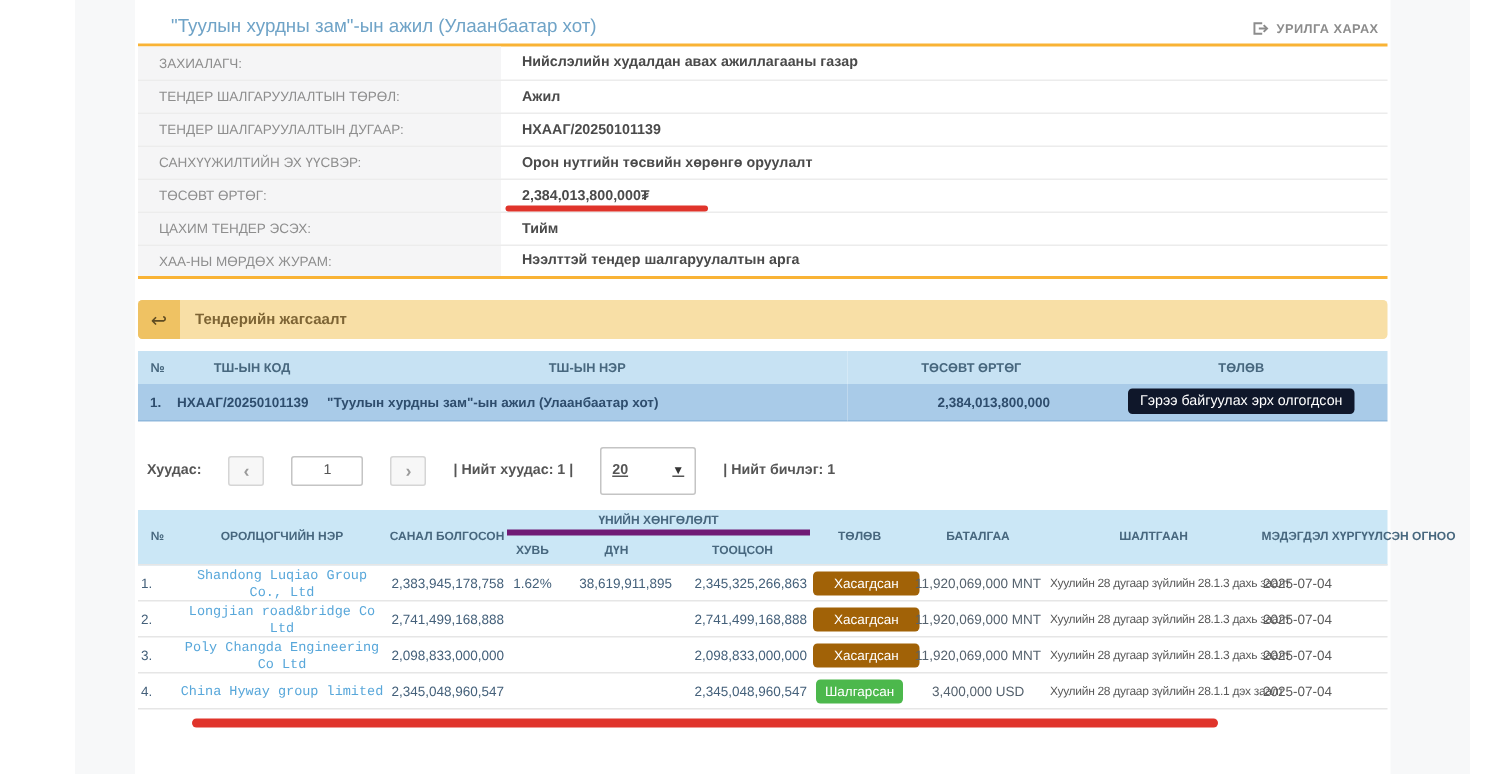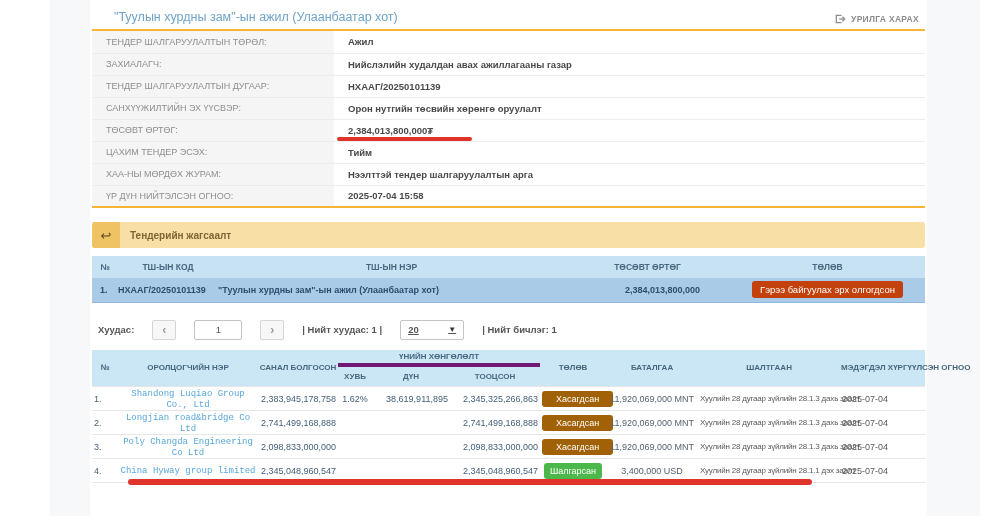--- a/index.html
+++ b/index.html
@@ -27,29 +27,29 @@
   
   table.tender { width:833px; margin:0 2px; border-collapse:collapse; table-layout:fixed; }
   table.tender th { background:#c7e2f3; color:#47677e; height:22px; font-size:8.5px; font-weight:bold; }
   table.tender td { background:#a9cbe8; height:24px; color:#2e4d6d; font-weight:bold; font-size:9px; border-bottom:1px solid #8fb8dc; }
   table.tender .c-no { width:26px; } .t-code { width:100px; } .t-budget { width:165px; } .t-status { width:195px; }
   table.tender td.no { padding-left:8px; }
   table.tender td.budget { text-align:right; padding-right:30px; }
   table.tender td.name { text-align:left; }
   table.tender th.name { text-align:center; }
   .badge { display:inline-block; color:#fff; border-radius:3px; padding:3px 8px; font-size:9.5px; font-weight:normal; white-space:nowrap; }
-  .badge.green { background:#c2410c; }
+  .badge.green { background:#0f172a; }
   .badge.pink { background:#a16207; padding:3px 14px; font-size:9px; }
   .badge.green.sm { padding:3px 6px; font-size:9px; background:#4cb84c; }
 
   
   .pagination { margin:17px 2px 0 8px; display:flex; align-items:center; gap:18px; font-size:9.5px; color:#555; font-weight:bold; }
   .pg-btn { width:24px; height:20px; border:1px solid #d5d5d5; background:#f7f7f7; color:#9a9a9a; display:flex; align-items:center; justify-content:center; border-radius:2px; font-size:12px; cursor:pointer; }
   .pg-input { width:48px; height:20px; border:1px solid #c4c4c4; border-radius:2px; text-align:center; font-size:9.5px; color:#555; font-family:"Liberation Sans", sans-serif; }
-  .pg-select { width:64px; height:20px; border:1px solid #c4c4c4; border-radius:2px; display:flex; align-items:center; justify-content:space-between; padding:0 7px; cursor:pointer; background:#fff;text-decoration:underline; }
+  .pg-select { width:64px; height:32px; border:1px solid #c4c4c4; border-radius:2px; display:flex; align-items:center; justify-content:space-between; padding:0 7px; cursor:pointer; background:#fff;text-decoration:underline; }
   .pg-select .caret { font-size:8px; color:#333; }
 
   
   table.participants { width:833px; margin:10px 2px 0 2px; border-collapse:collapse; table-layout:fixed; font-size:9px; color:#44607a; }
   table.participants thead th { background:#cbe7f6; color:#47677e; font-size:8px; font-weight:bold; padding:2px 1px; }
   table.participants thead tr.group th { height:13px; }
   table.participants thead tr.main th { height:22px; }
   th.grp { border-bottom:4px solid #701a75; }
   th.nowrap { white-space:nowrap; font-size:7.5px; }
   table.participants tbody td { border-bottom:1px solid #e6e6e6; height:24px; padding:0 2px; }
@@ -87,50 +87,46 @@
         <path d="M6.5 7 H14" fill="none" stroke="#8c8c8c" stroke-width="2"></path>
         <path d="M11.5 3.5 L15 7 L11.5 10.5" fill="none" stroke="#8c8c8c" stroke-width="2"></path>
       </svg>
       <span>УРИЛГА ХАРАХ</span>
     </a>
   </div>
 
   <table class="details">
     <tbody>
         <tr>
+          <td class="lbl">ЗАХИАЛАГЧ:</td>
+          <td class="val">Нийслэлийн худалдан авах ажиллагааны газар</td>
+        </tr>
+    <tr>
           <td class="lbl">ТЕНДЕР ШАЛГАРУУЛАЛТЫН ТӨРӨЛ:</td>
           <td class="val">Ажил</td>
         </tr>
     <tr>
-          <td class="lbl">ЗАХИАЛАГЧ:</td>
-          <td class="val">Нийслэлийн худалдан авах ажиллагааны газар</td>
-        </tr>
-    <tr>
           <td class="lbl">ТЕНДЕР ШАЛГАРУУЛАЛТЫН ДУГААР:</td>
           <td class="val">НХААГ/20250101139</td>
         </tr>
     <tr>
           <td class="lbl">САНХҮҮЖИЛТИЙН ЭХ ҮҮСВЭР:</td>
           <td class="val">Орон нутгийн төсвийн хөрөнгө оруулалт</td>
         </tr>
     <tr>
           <td class="lbl">ТӨСӨВТ ӨРТӨГ:</td>
           <td class="val">2,384,013,800,000₮</td>
         </tr>
     <tr>
           <td class="lbl">ЦАХИМ ТЕНДЕР ЭСЭХ:</td>
           <td class="val">Тийм</td>
         </tr>
     <tr>
           <td class="lbl">ХАА-НЫ МӨРДӨХ ЖУРАМ:</td>
           <td class="val">Нээлттэй тендер шалгаруулалтын арга</td>
-        </tr>
-    <tr>
-          <td class="lbl">ҮР ДҮН НИЙТЭЛСЭН ОГНОО:</td>
-          <td class="val">2025-07-04 15:58</td>
         </tr>
   </tbody>
     </table>
 
   <div class="banner">
     <div class="banner-icon-box">↩</div>
     <div class="banner-label">Тендерийн жагсаалт</div>
   </div>
 
   <table class="tender">

